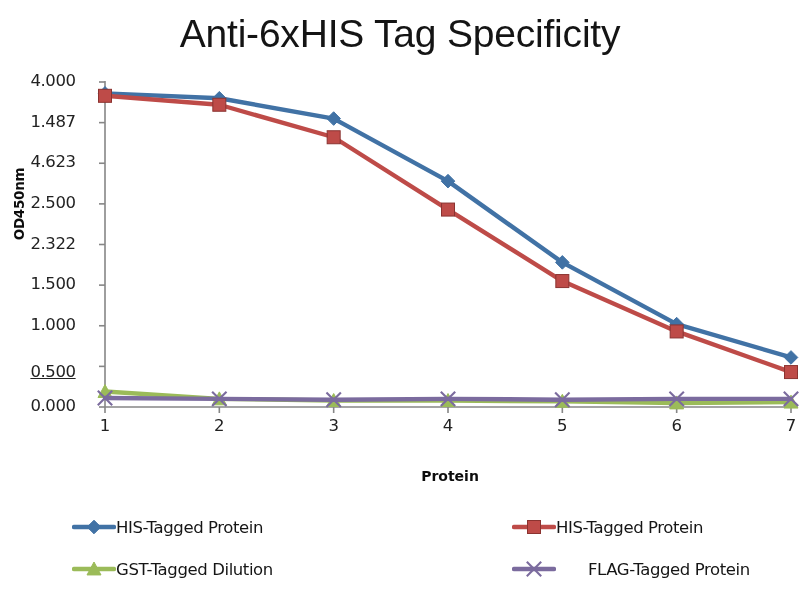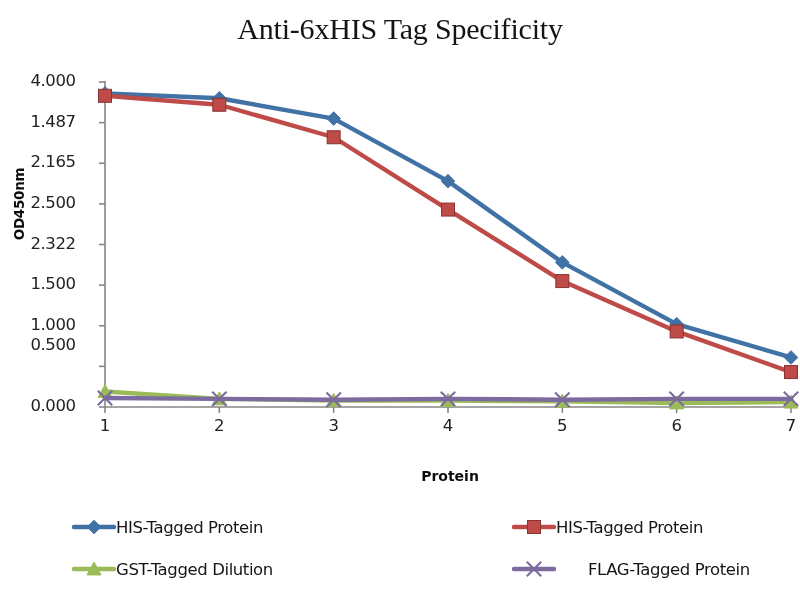--- a/index.html
+++ b/index.html
@@ -22,25 +22,25 @@
     width: 800px;
     height: 600px;
   }
 
   .chart-title {
     position: absolute;
     left: 0;
     top: 12px;
     width: 800px;
     text-align: center;
-    font-size: 30px;
+    font-size: 39px;
     font-weight: 400;
     letter-spacing: -0.2px;
     color: #141414;
-    font-family: Liberation Serif, serif;
+    font-family: Liberation Sans, sans-serif;
   }
 
   .y-axis-title {
     position: absolute;
     left: -21px;
     top: 196px;
     width: 80px;
     text-align: center;
     font-size: 13.5px;
     font-weight: bold;
@@ -125,26 +125,26 @@
 
   <div class="chart-title">Anti-6xHIS Tag Specificity</div>
 
   <div class="y-axis-title">OD450nm</div>
 
   <div class="x-axis-title">Protein</div>
 
   <div id="ytick-layer">
       <div class="ytick-label" style="left: 20px; top: 71px;">4.000</div>
       <div class="ytick-label" style="left: 20px; top: 111.625px;">1.487</div>
-      <div class="ytick-label" style="left: 20px; top: 152.25px;">2.165</div>
+      <div class="ytick-label" style="left: 20px; top: 152.25px;">4.623</div>
       <div class="ytick-label" style="left: 20px; top: 192.875px;">2.500</div>
       <div class="ytick-label" style="left: 20px; top: 233.5px;">2.322</div>
       <div class="ytick-label" style="left: 20px; top: 274.125px;">1.500</div>
       <div class="ytick-label" style="left: 20px; top: 314.75px;">1.000</div>
-      <div class="ytick-label" style="left: 20px; top: 335px;">0.500</div>
+      <div class="ytick-label" style="left: 20px; top: 362px; text-decoration: underline;">0.500</div>
       <div class="ytick-label" style="left: 20px; top: 396px;">0.000</div>
     </div>
   <div id="xtick-layer">
       <div class="xtick-label" style="left: 105px;">1</div>
       <div class="xtick-label" style="left: 219.333px;">2</div>
       <div class="xtick-label" style="left: 333.667px;">3</div>
       <div class="xtick-label" style="left: 448px;">4</div>
       <div class="xtick-label" style="left: 562.333px;">5</div>
       <div class="xtick-label" style="left: 676.667px;">6</div>
       <div class="xtick-label" style="left: 791px;">7</div>

